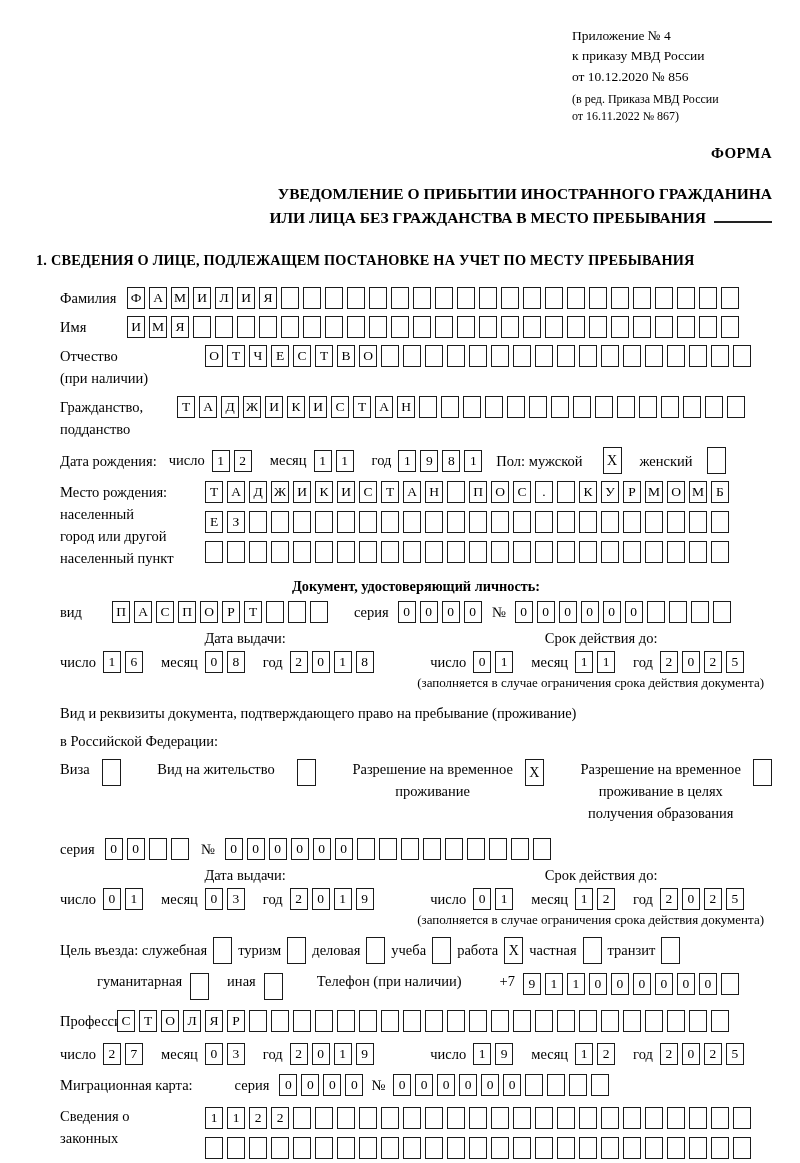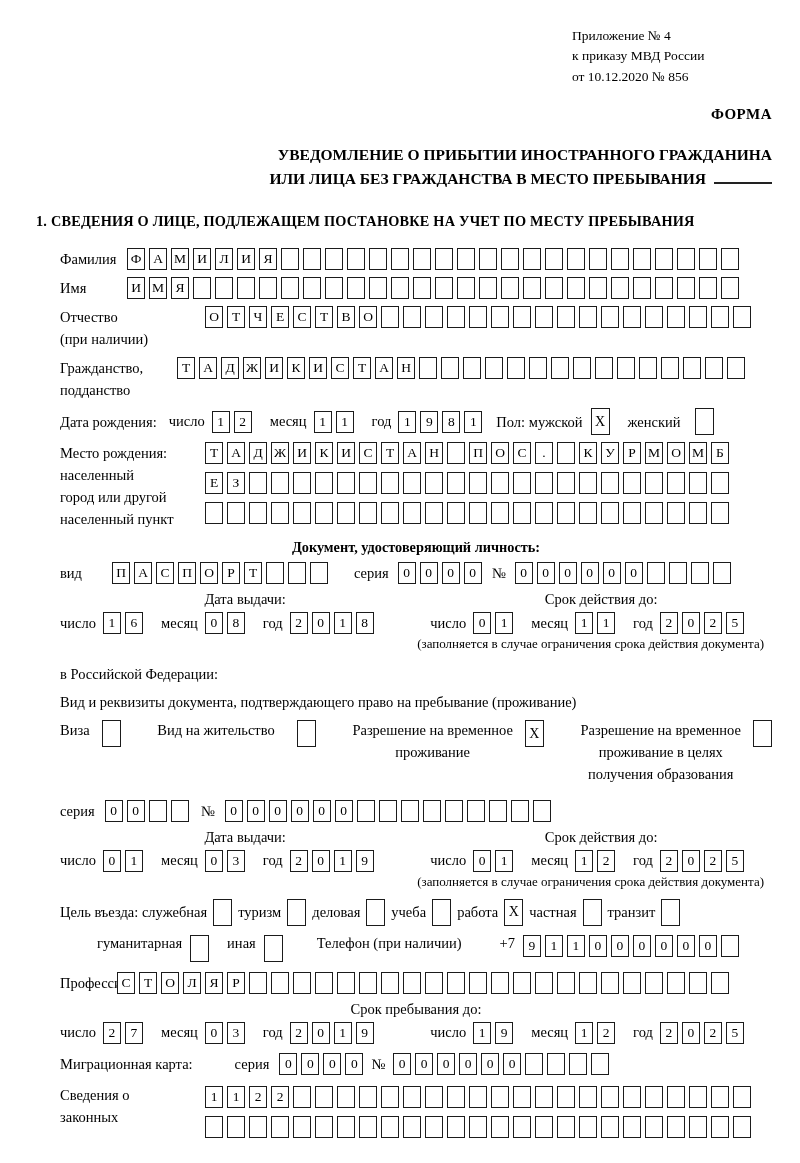--- a/index.html
+++ b/index.html
@@ -63,20 +63,24 @@
 </style>
 </head>
 <body>
 
 <div class="page">
 
   <div class="appendix">
     <div>Приложение № 4</div>
     <div>к приказу МВД России</div>
     <div>от 10.12.2020 № 856</div>
+    <div class="edition">
+      <div>(в ред. Приказа МВД России</div>
+      <div>от 16.11.2022 № 867)</div>
+    </div>
     <div class="forma">ФОРМА</div>
   </div>
 
   <div class="title">
     <div>УВЕДОМЛЕНИЕ О ПРИБЫТИИ ИНОСТРАННОГО ГРАЖДАНИНА</div>
     <div><span>ИЛИ ЛИЦА БЕЗ ГРАЖДАНСТВА В МЕСТО ПРЕБЫВАНИЯ</span><span class="uline"></span></div>
   </div>
 
   <div class="sec1">1. СВЕДЕНИЯ О ЛИЦЕ, ПОДЛЕЖАЩЕМ ПОСТАНОВКЕ НА УЧЕТ ПО МЕСТУ ПРЕБЫВАНИЯ</div>
 
@@ -235,21 +239,21 @@
       </span>
     <span class="dg">
         <span class="dlbl">год</span>
         <span class="boxes">
           <span class="cell">1</span>
           <span class="cell">9</span>
           <span class="cell">8</span>
           <span class="cell">1</span>
         </span>
       </span>
-    <span class="lbl" style="margin-left:10px;margin-right:8px;">Пол: мужской</span>
+    <span class="lbl" style="margin-left:10px;margin-right:20px;">Пол: мужской</span>
     <span class="boxes checkbox">
         <span class="cell">X</span>
       </span>
     <span class="lbl" style="margin-left:18px;margin-right:14px;">женский</span>
     <span class="boxes checkbox">
         <span class="cell"></span>
       </span>
   </div>
 
   <div class="row" style="margin-top:3px;">
@@ -431,22 +435,22 @@
             <span class="cell">0</span>
             <span class="cell">2</span>
             <span class="cell">5</span>
           </span>
         </span>
     </div>
   </div>
   <div class="note">(заполняется в случае ограничения срока действия документа)</div>
 
   <div class="para">
+    <div>Вид и реквизиты документа, подтверждающего право на пребывание (проживание)</div>
     <div>в Российской Федерации:</div>
-    <div>Вид и реквизиты документа, подтверждающего право на пребывание (проживание)</div>
   </div>
 
   <div class="permits">
     <div class="permit-item">
       <span class="permit-text">Виза</span>
       <span class="boxes checkbox">
           <span class="cell"></span>
         </span>
     </div>
     <div class="permit-item" style="gap:22px;">
@@ -646,21 +650,20 @@
         <span class="cell"></span>
         <span class="cell"></span>
         <span class="cell"></span>
         <span class="cell"></span>
         <span class="cell"></span>
         <span class="cell"></span>
       </span>
   </div>
 
   <div class="dates-h">
-    <div class="hr">Срок пребывания до:</div>
   </div>
   <div class="dates" style="margin-bottom:9px;">
     <div class="col-l">
       <span class="dg">
           <span class="dlbl">число</span>
           <span class="boxes">
             <span class="cell">2</span>
             <span class="cell">7</span>
           </span>
         </span>

